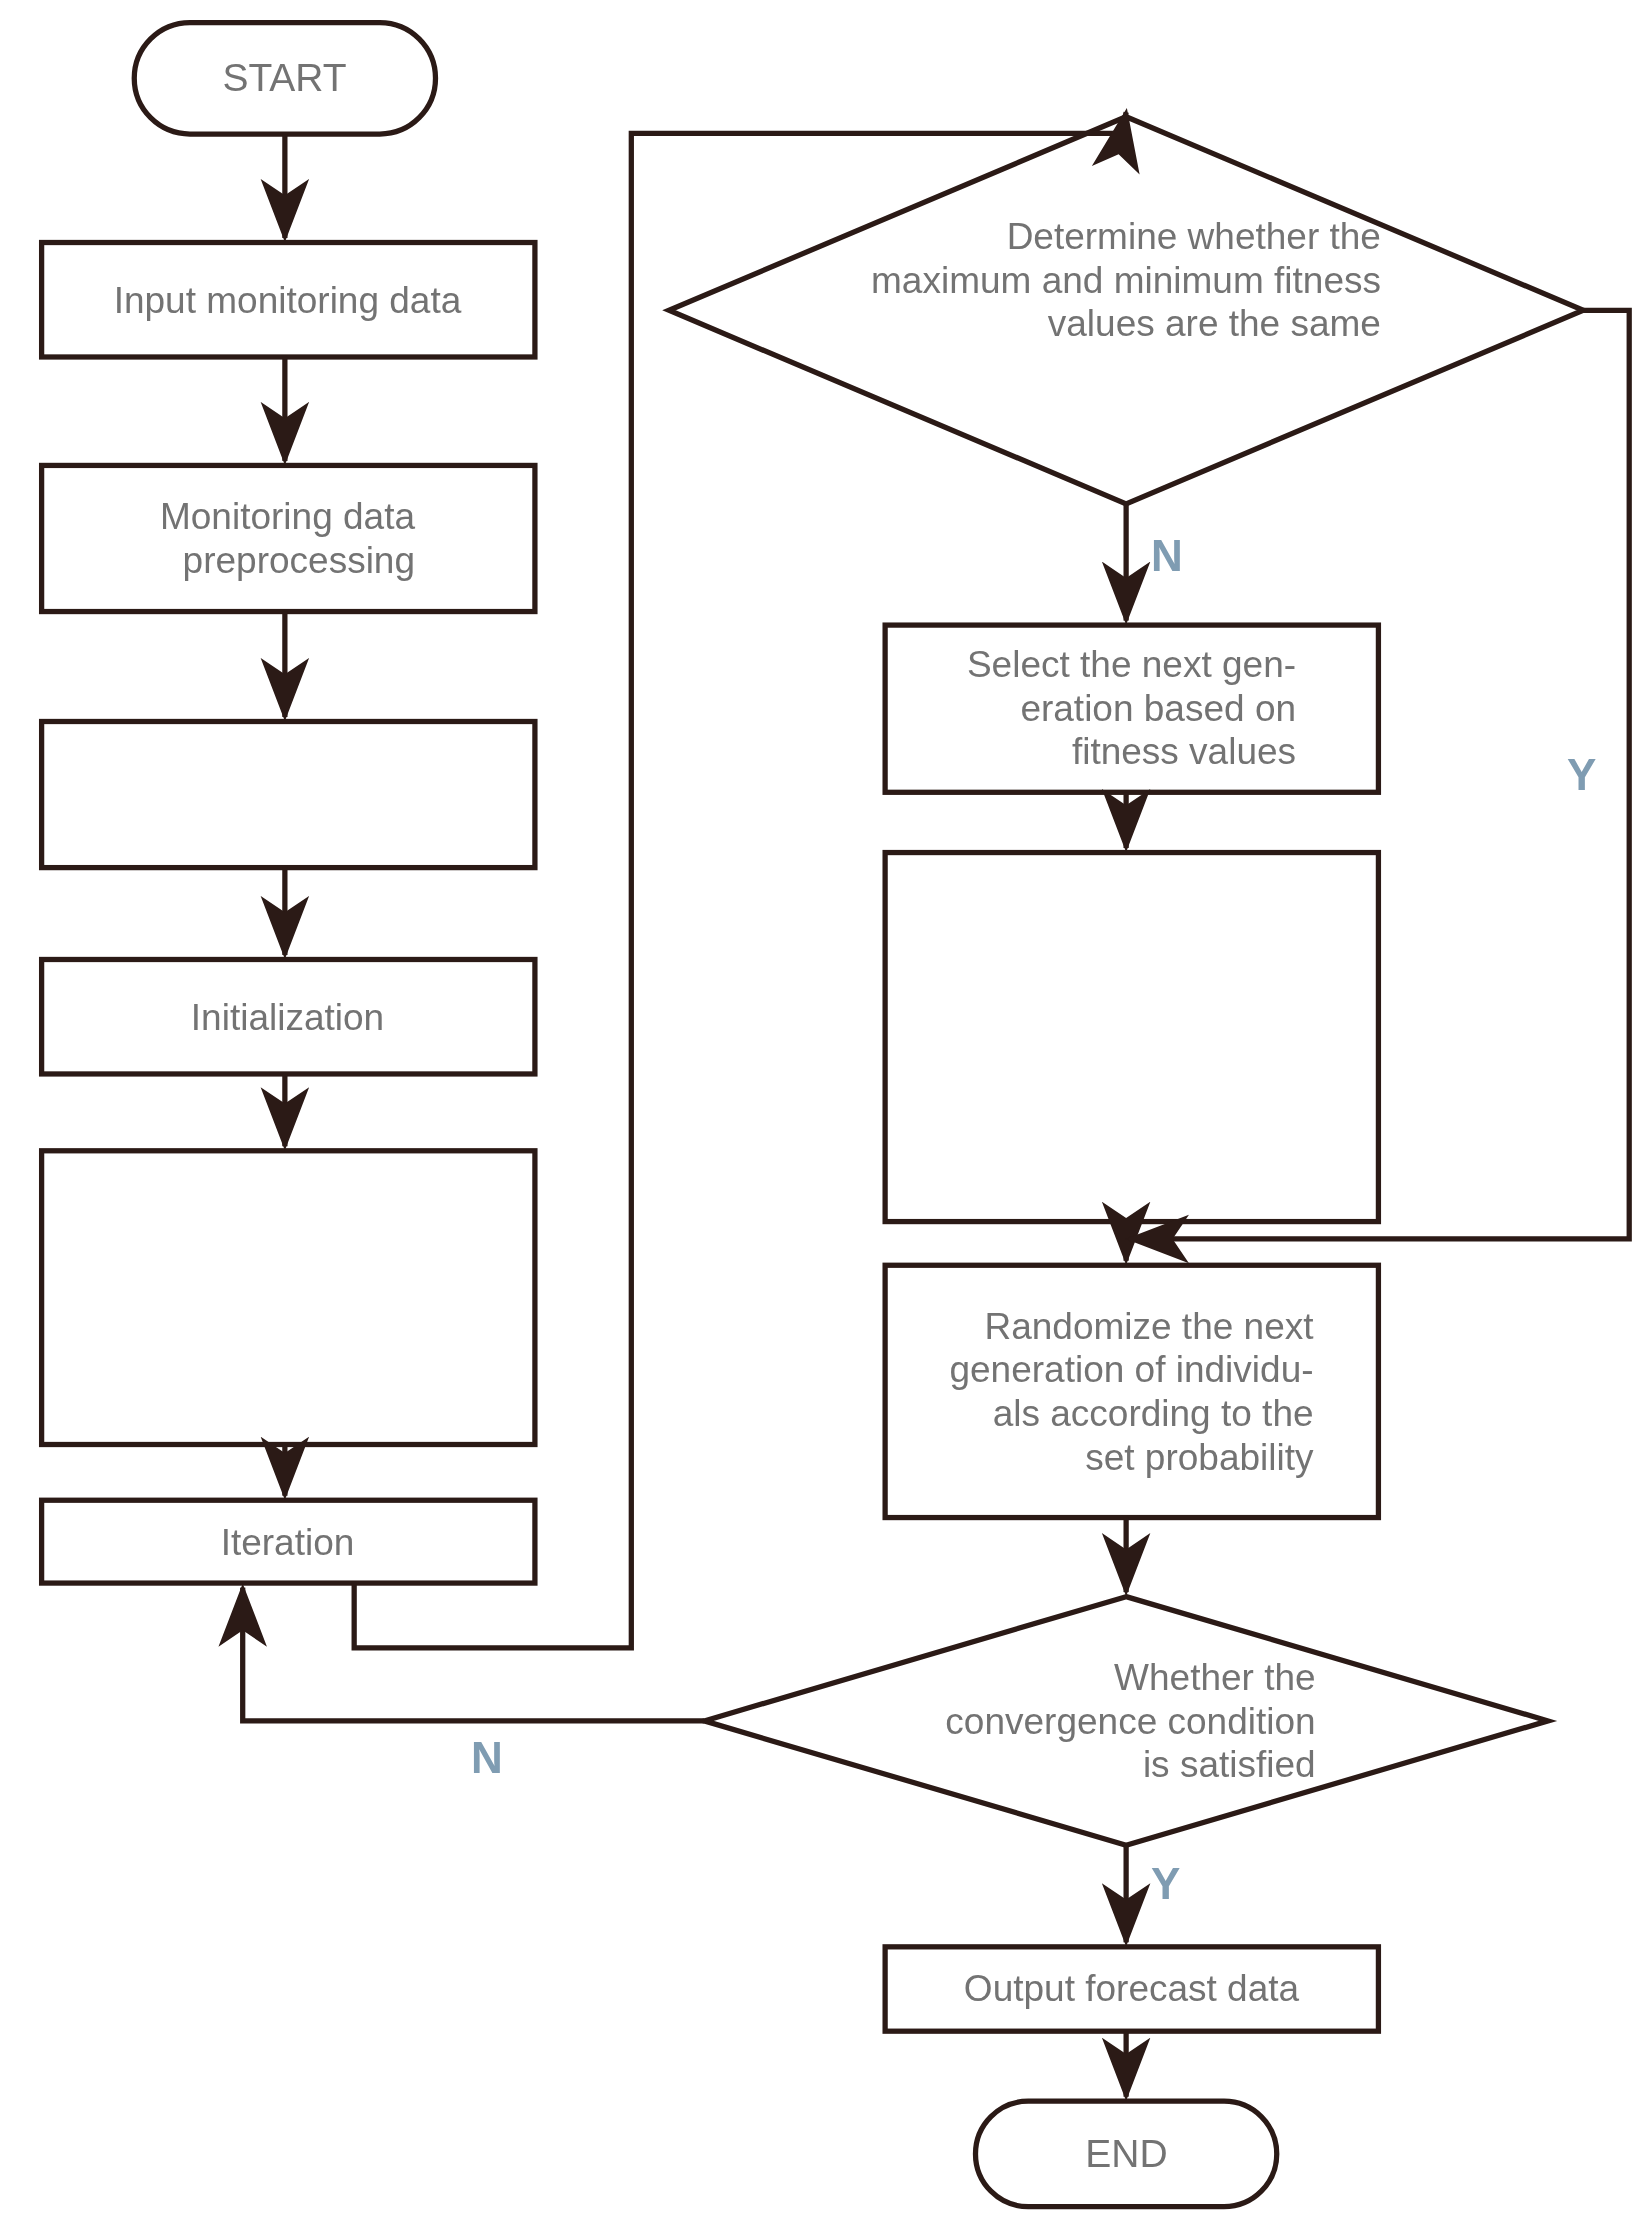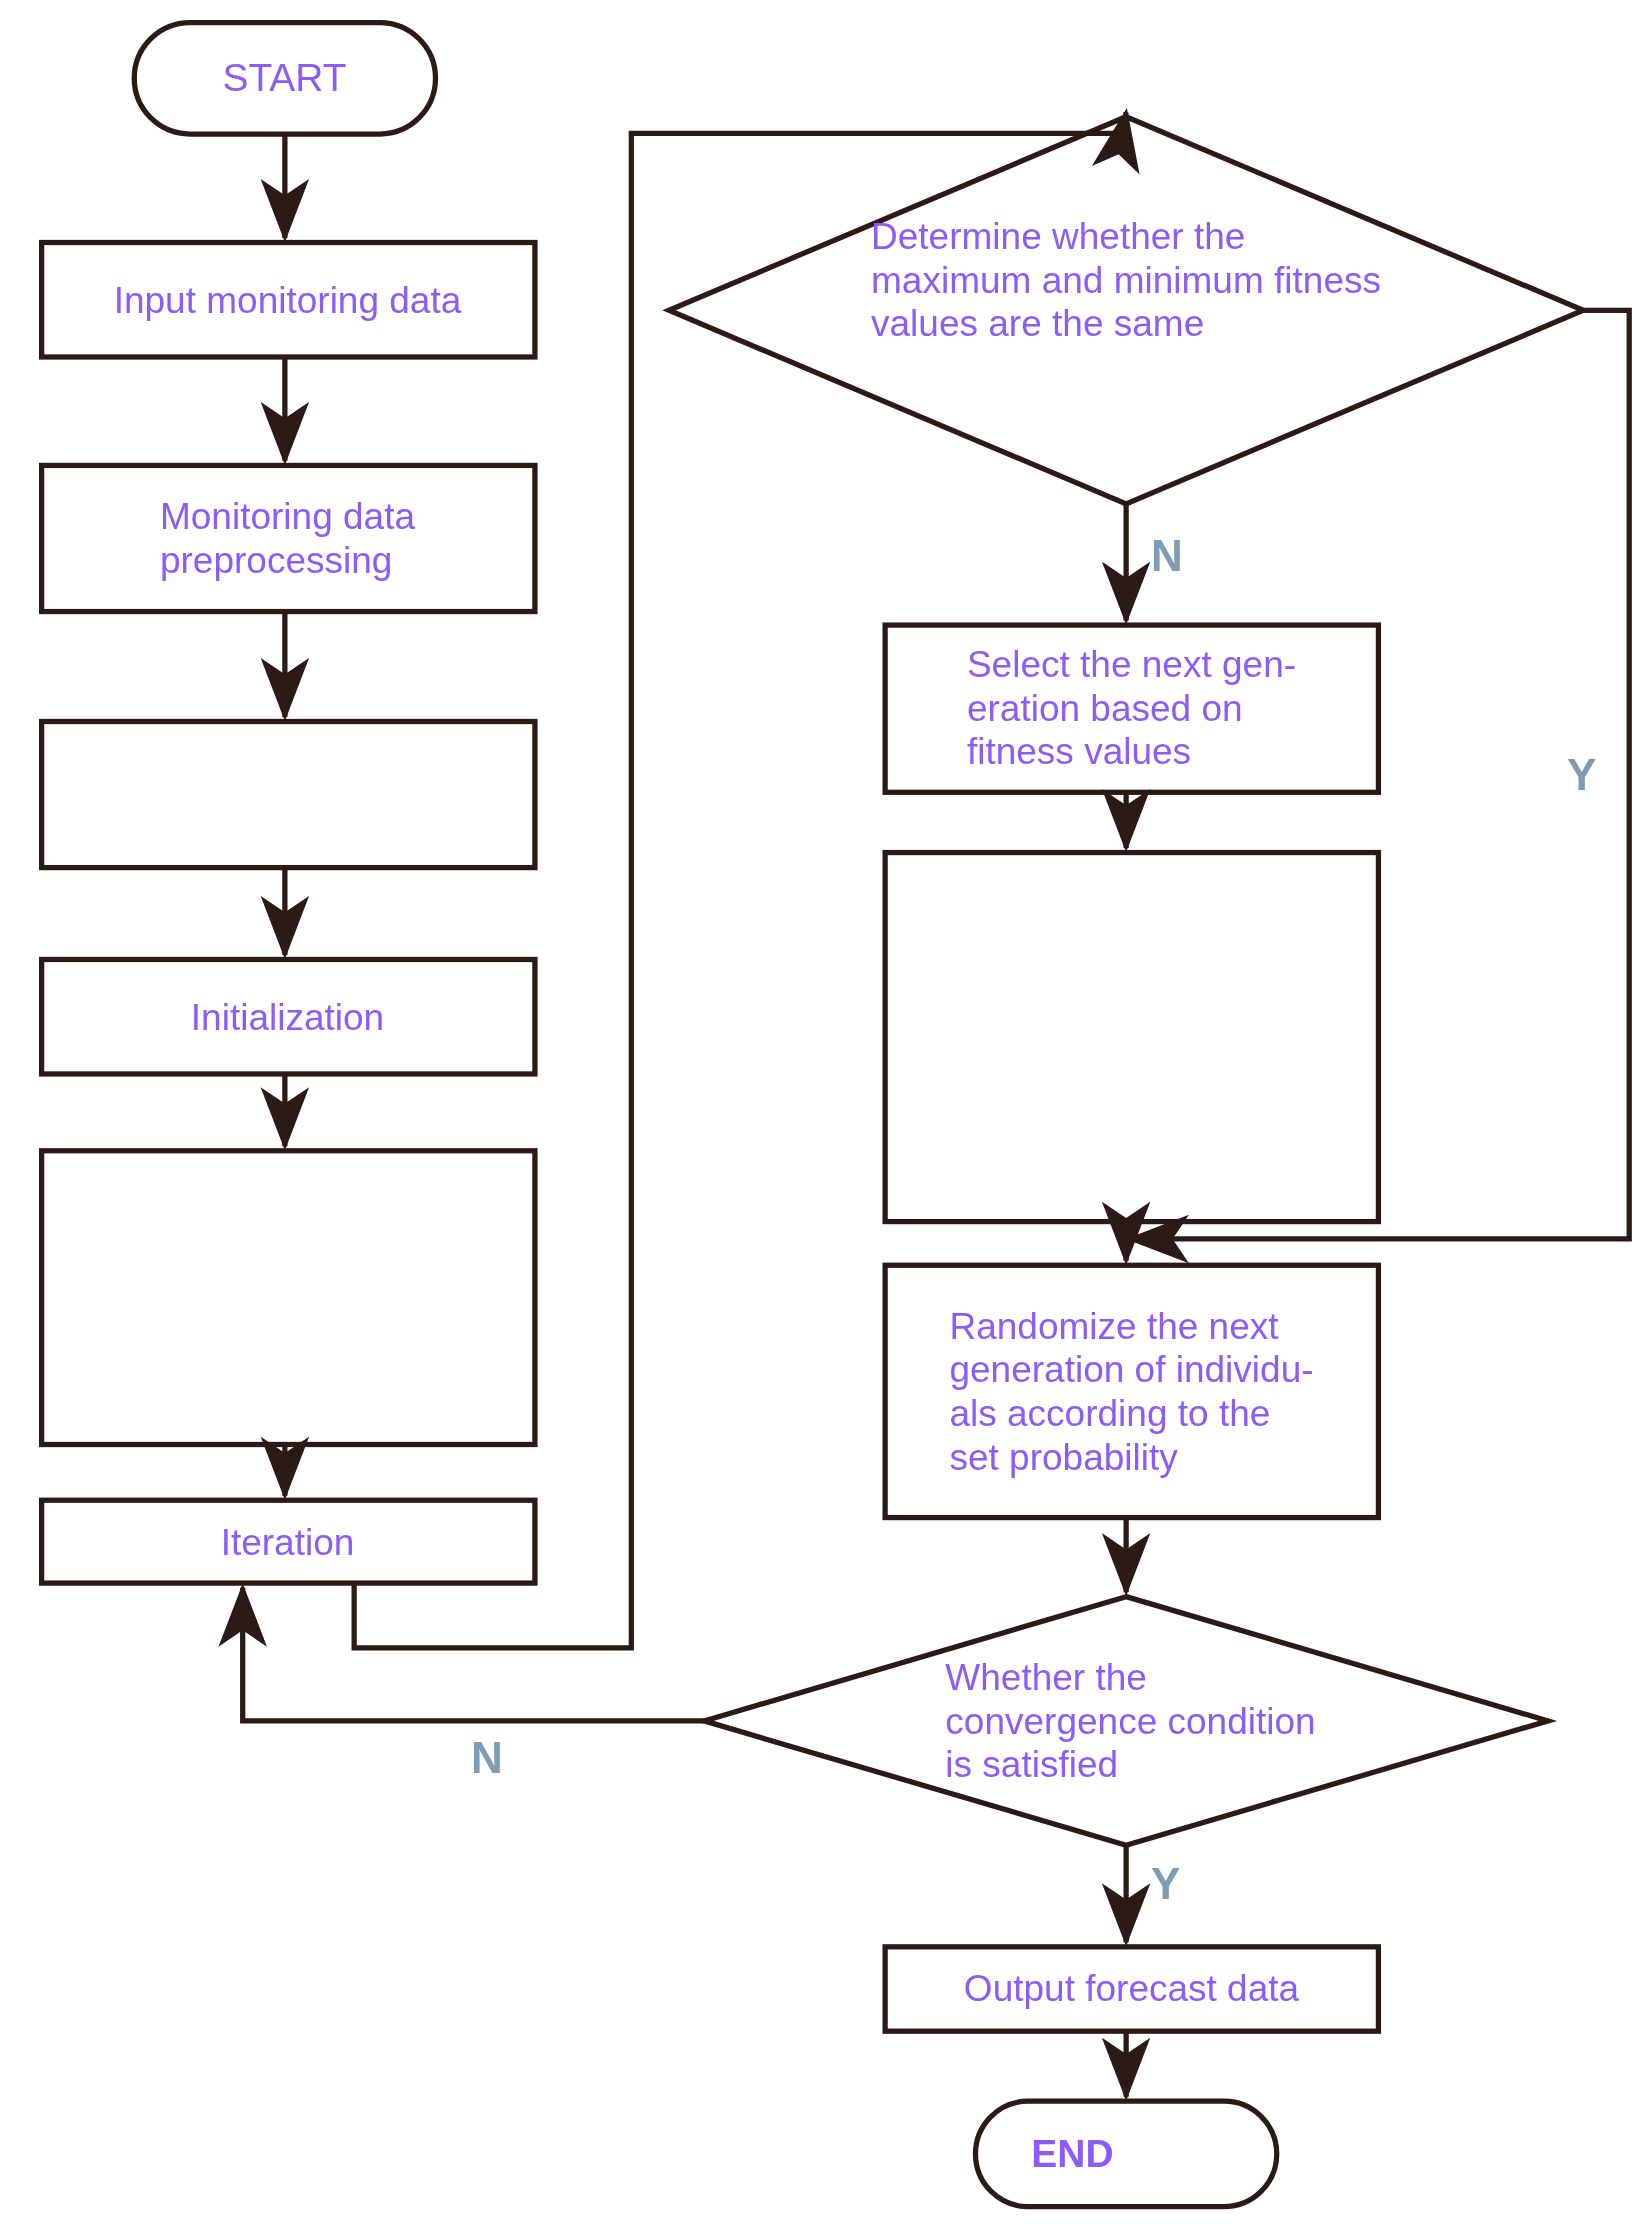--- a/index.html
+++ b/index.html
@@ -20,22 +20,22 @@
     top: 0;
     left: 0;
     width: 1652px;
     height: 2227px;
   }
   .node-label {
     position: absolute;
     display: flex;
     align-items: center;
     justify-content: center;
-    text-align: left;
-    color: #8b5cf6;
+    text-align: right;
+    color: #737373;
     font-family: "Liberation Sans", sans-serif;
     line-height: 1.18;
     white-space: pre-line;
     pointer-events: none;
     user-select: none;
   }
   .node-label.big { font-size: 37px; }
   .node-label.term { font-size: 39px; }
   .branch-label {
     position: absolute;
@@ -128,21 +128,21 @@
 generation of individu-
 als according to the
 set probability</div>
 
   <div class="node-label big" style="left:882px; top:1650px; width:497px; height:143px;">Whether the
 convergence condition
 is satisfied</div>
 
   <div class="node-label big" style="left:885px; top:1947px; width:493px; height:84px;">Output forecast data</div>
 
-  <div class="node-label term" style="left:922px; top:2102px; width:301px; height:105px;font-weight:bold;">END</div>
+  <div class="node-label term" style="left:976px; top:2102px; width:301px; height:105px;">END</div>
 
   <div class="branch-label" style="left:1151px; top:531px;">N</div>
 
   <div class="branch-label" style="left:1567px; top:750px;">Y</div>
 
   <div class="branch-label" style="left:471px; top:1733px;">N</div>
 
   <div class="branch-label" style="left:1151px; top:1859px;">Y</div>
 
 </div>

